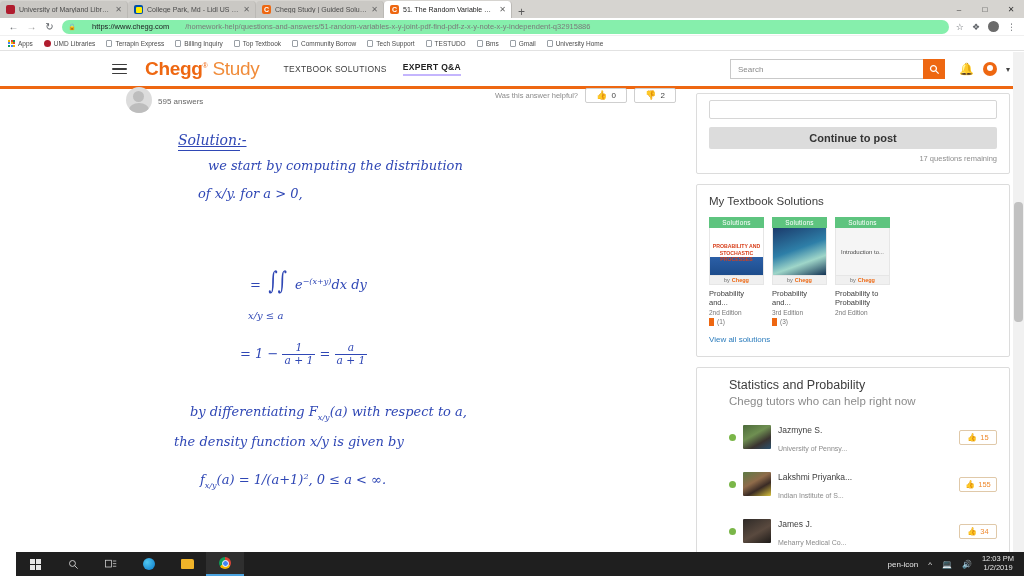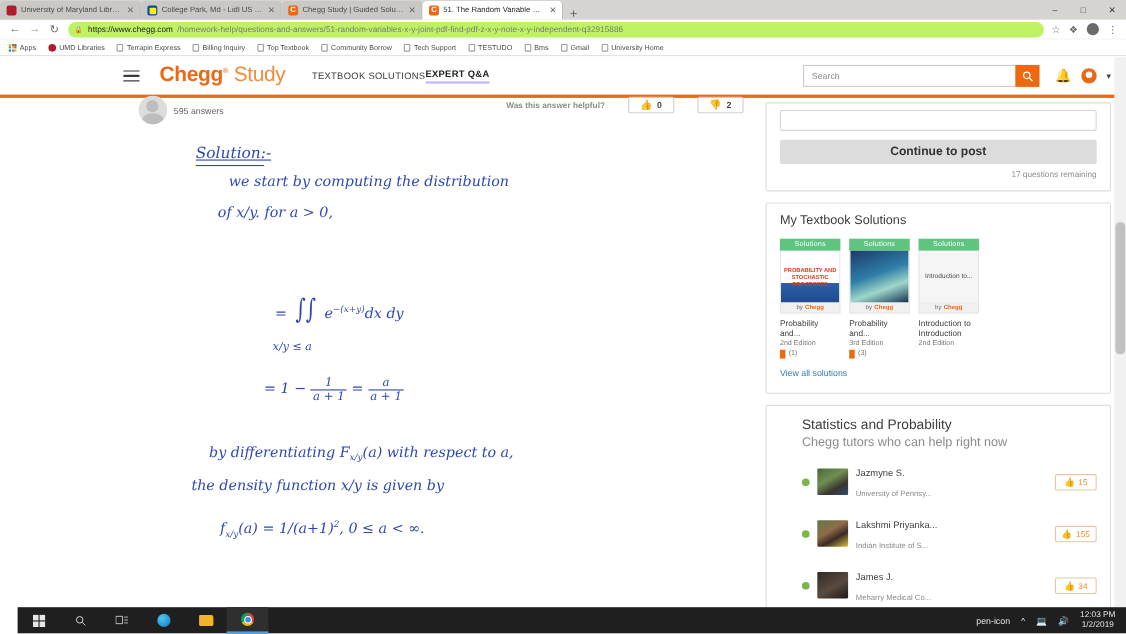--- a/index.html
+++ b/index.html
@@ -39,22 +39,22 @@
             justify-content:center; font-size:8px; color:#333; }
 
   .chrome-toolbar {
     position:absolute; top:18px; left:0; width:1024px; height:18px;
     background:#ffffff; display:flex; align-items:center; gap:7px; padding:0 8px;
     border-bottom:1px solid #f0f0f0;
   }
   .navicon { font-size:10px; color:#9a9a9a; width:11px; text-align:center; }
   .navicon.enabled { color:#5f6368; }
   .omnibox {
-    flex:1 1 auto; height:14px; background:#bef264; border-radius:7px;
-    display:flex; align-items:center; gap:4px; padding:0 6px;
+    flex:1 1 auto; height:14px; background:#86efac; border-radius:7px;
+    display:flex; align-items:center; gap:16px; padding:0 6px;
     font-size:7.5px; color:#5a5a5a; overflow:hidden; white-space:nowrap;
   }
   .lock { font-size:6.5px; color:#6a6a6a; }
   .url-host { color:#202124; }
   .url-rest { color:#7a7a7a; }
   .tb-right { display:flex; align-items:center; gap:8px; }
   .tb-right span { font-size:9px; color:#5f6368; }
   .avatar-mini { width:11px; height:11px; border-radius:50%; background:#6b6b6b; }
 
   .bookmarks {
@@ -87,21 +87,21 @@
     position:relative; height:37px; background:#fff;
     display:flex; align-items:center; padding:0 14px 0 112px;
     border-bottom:3px solid #ee6711;
   }
   .hamburger { width:15px; display:flex; flex-direction:column; gap:3px; cursor:pointer; }
   .hamburger i { display:block; height:1.5px; background:#3b3b3b; border-radius:1px; }
   .brand { margin-left:18px; font-size:19px; letter-spacing:-0.3px; white-space:nowrap; }
   .brand b { color:#ee6711; font-weight:bold; }
   .brand sup { font-size:7px; vertical-align:super; color:#ee6711; }
   .brand span.study { color:#f08c3a; font-weight:normal; }
-  .nav-links { display:flex; align-items:center; margin-left:24px; }
+  .nav-links { display:flex; align-items:center; gap:16px; margin-left:24px; }
   .nav-link { font-size:8.5px; color:#3b3b3b; letter-spacing:.3px; white-space:nowrap; }
   .nav-link.active { color:#222; border-bottom:2px solid #c4b5fd; padding-bottom:2px; font-weight:bold;}
   .search-wrap { margin-left:auto; display:flex; align-items:center; }
   .search-box {
     width:193px; height:20px; border:1px solid #c9c9c9; border-right:none;
     font-size:8px; color:#8a8a8a; padding:0 7px; display:flex; align-items:center;
   }
   .search-btn {
     width:22px; height:20px; background:#ee6711; color:#fff;
     display:flex; align-items:center; justify-content:center;
@@ -123,21 +123,21 @@
   .meta-ava { position:absolute; left:-4px; top:-2px; width:26px; height:26px;
               border-radius:50%; background:#dcdcdc; overflow:hidden;}
   .meta-ava:after{ content:""; position:absolute; left:7px; top:4px; width:11px; height:11px;
                    border-radius:50%; background:#bdbdbd;}
   .meta-ava:before{ content:""; position:absolute; left:2.5px; top:16px; width:20px; height:13px;
                    border-radius:50% 50% 0 0; background:#bdbdbd;}
   .meta-names { margin-left:28px; }
   .meta-name-clip { font-size:7px; color:#777; height:6px; overflow:hidden; }
   .meta-answers { font-size:8px; color:#666; margin-top:1px; }
   .helpful {
-    position:absolute; right:14px; top:-1px; display:flex; align-items:center; gap:21px;font-weight:bold;
+    position:absolute; right:14px; top:-1px; display:flex; align-items:center; gap:7px;
   }
   .helpful-label { font-size:7.5px; color:#8b8b8b; }
   .vote {
     width:42px; height:15px; border:1px solid #cfcfcf; border-radius:2px;
     display:flex; align-items:center; justify-content:center; gap:4px;
     font-size:8px; color:#444; background:#fff;
   }
   .thumb { font-size:9px; line-height:1; }
   .thumb.up { color:#555; }
   .thumb.down { color:#e04a2f; }
@@ -495,21 +495,21 @@
 
             <div class="book">
               <div class="book-badge">Solutions</div>
               <div class="book-cover">
                 <span>Introduction to...</span>
               </div>
               <div class="book-by">
                 <span>by</span>
                   <b>Chegg</b>
               </div>
-              <div class="book-name">Introduction to Introduction</div>
+              <div class="book-name">Probability to Probability</div>
               <div class="book-ed">2nd Edition</div>
             </div>
           </div>
           <span class="view-all">View all solutions</span>
         </div>
 
         <div class="side-card" style="padding-bottom:4px;padding-left:32px;">
           <div class="tutor-head">Statistics and Probability</div>
           <div class="tutor-sub">Chegg tutors who can help right now</div>
 

